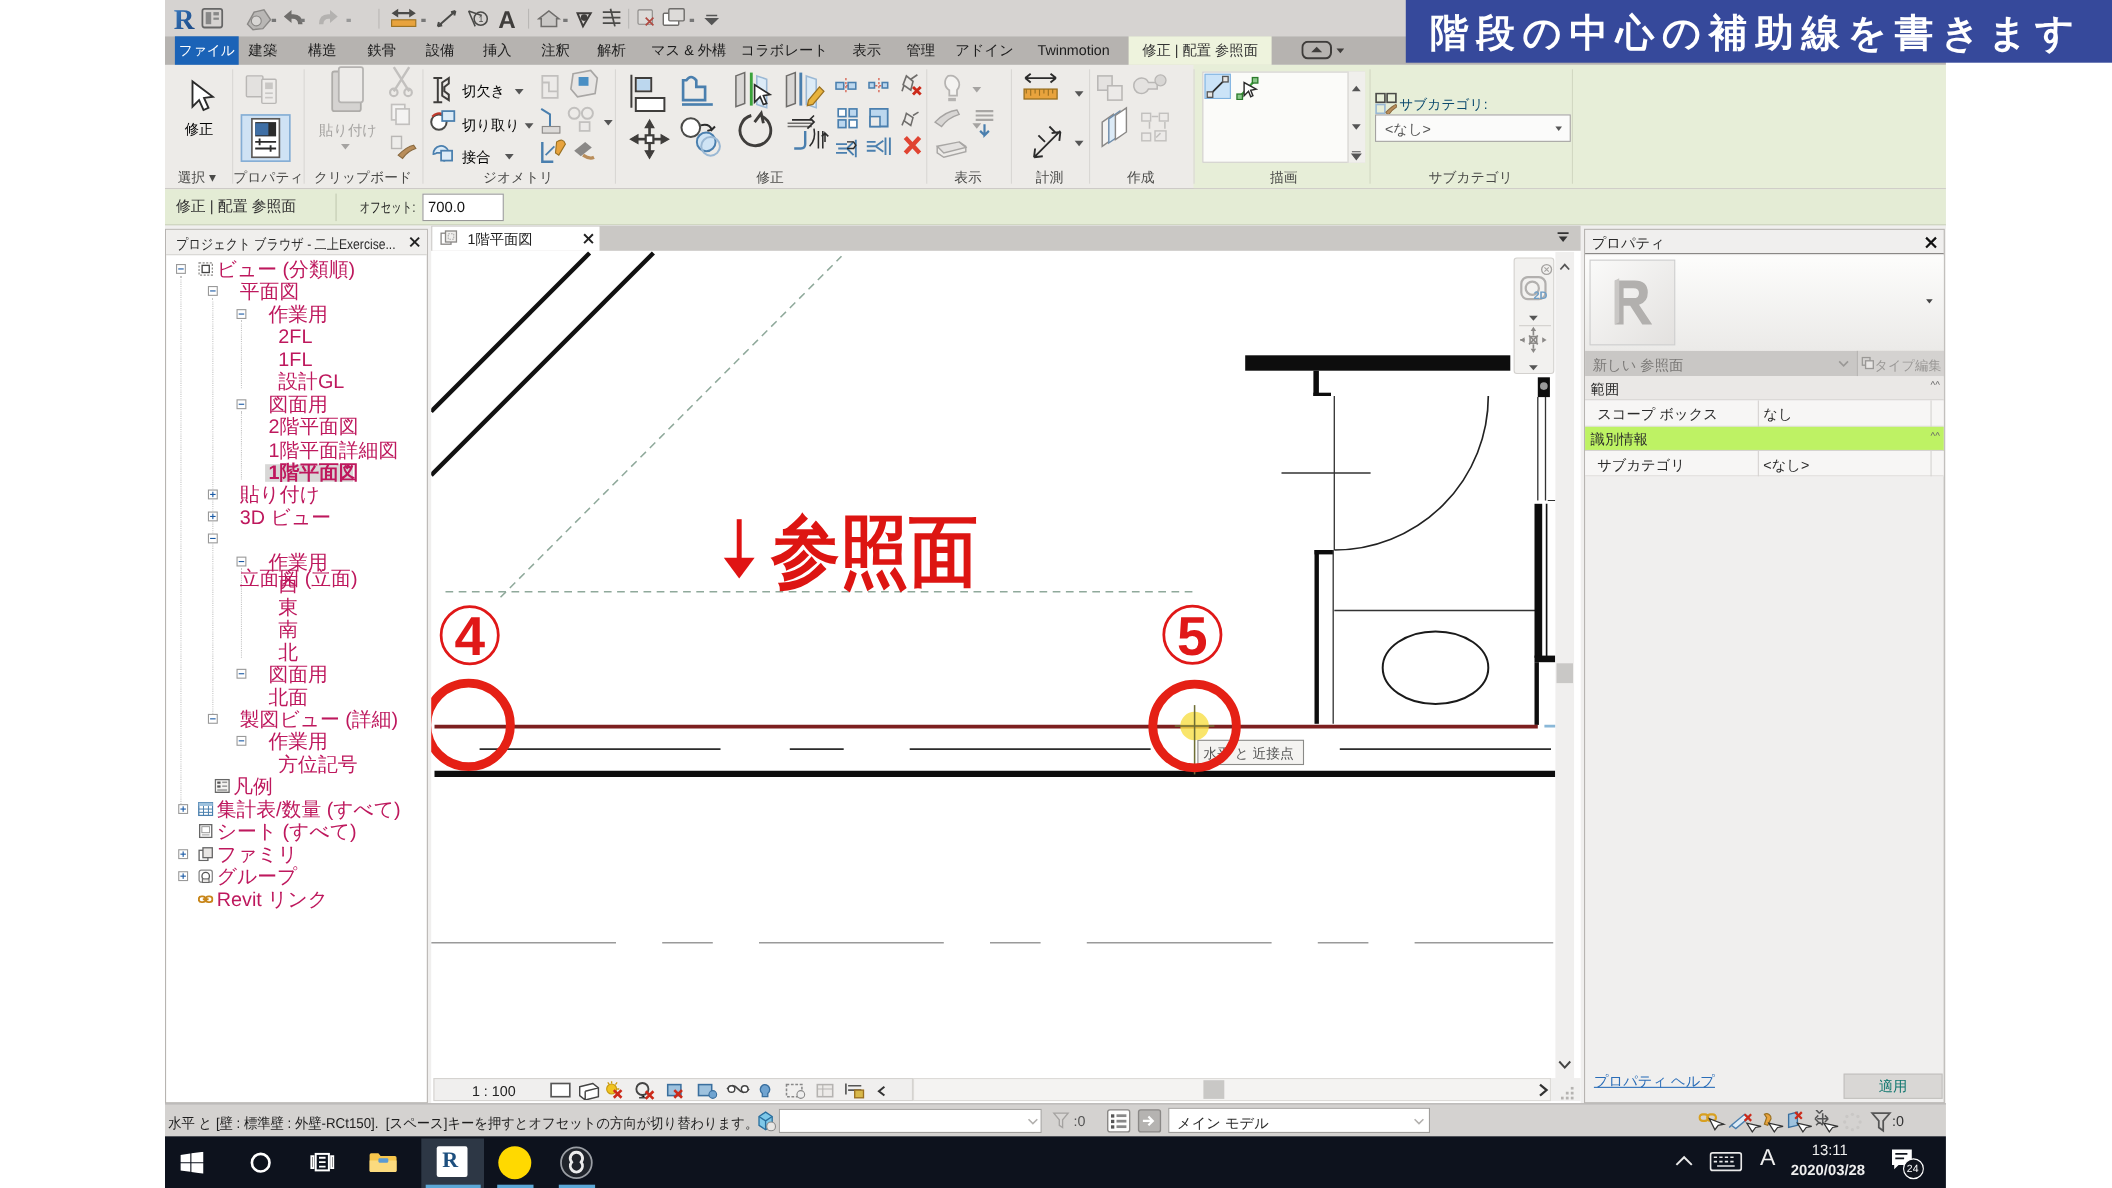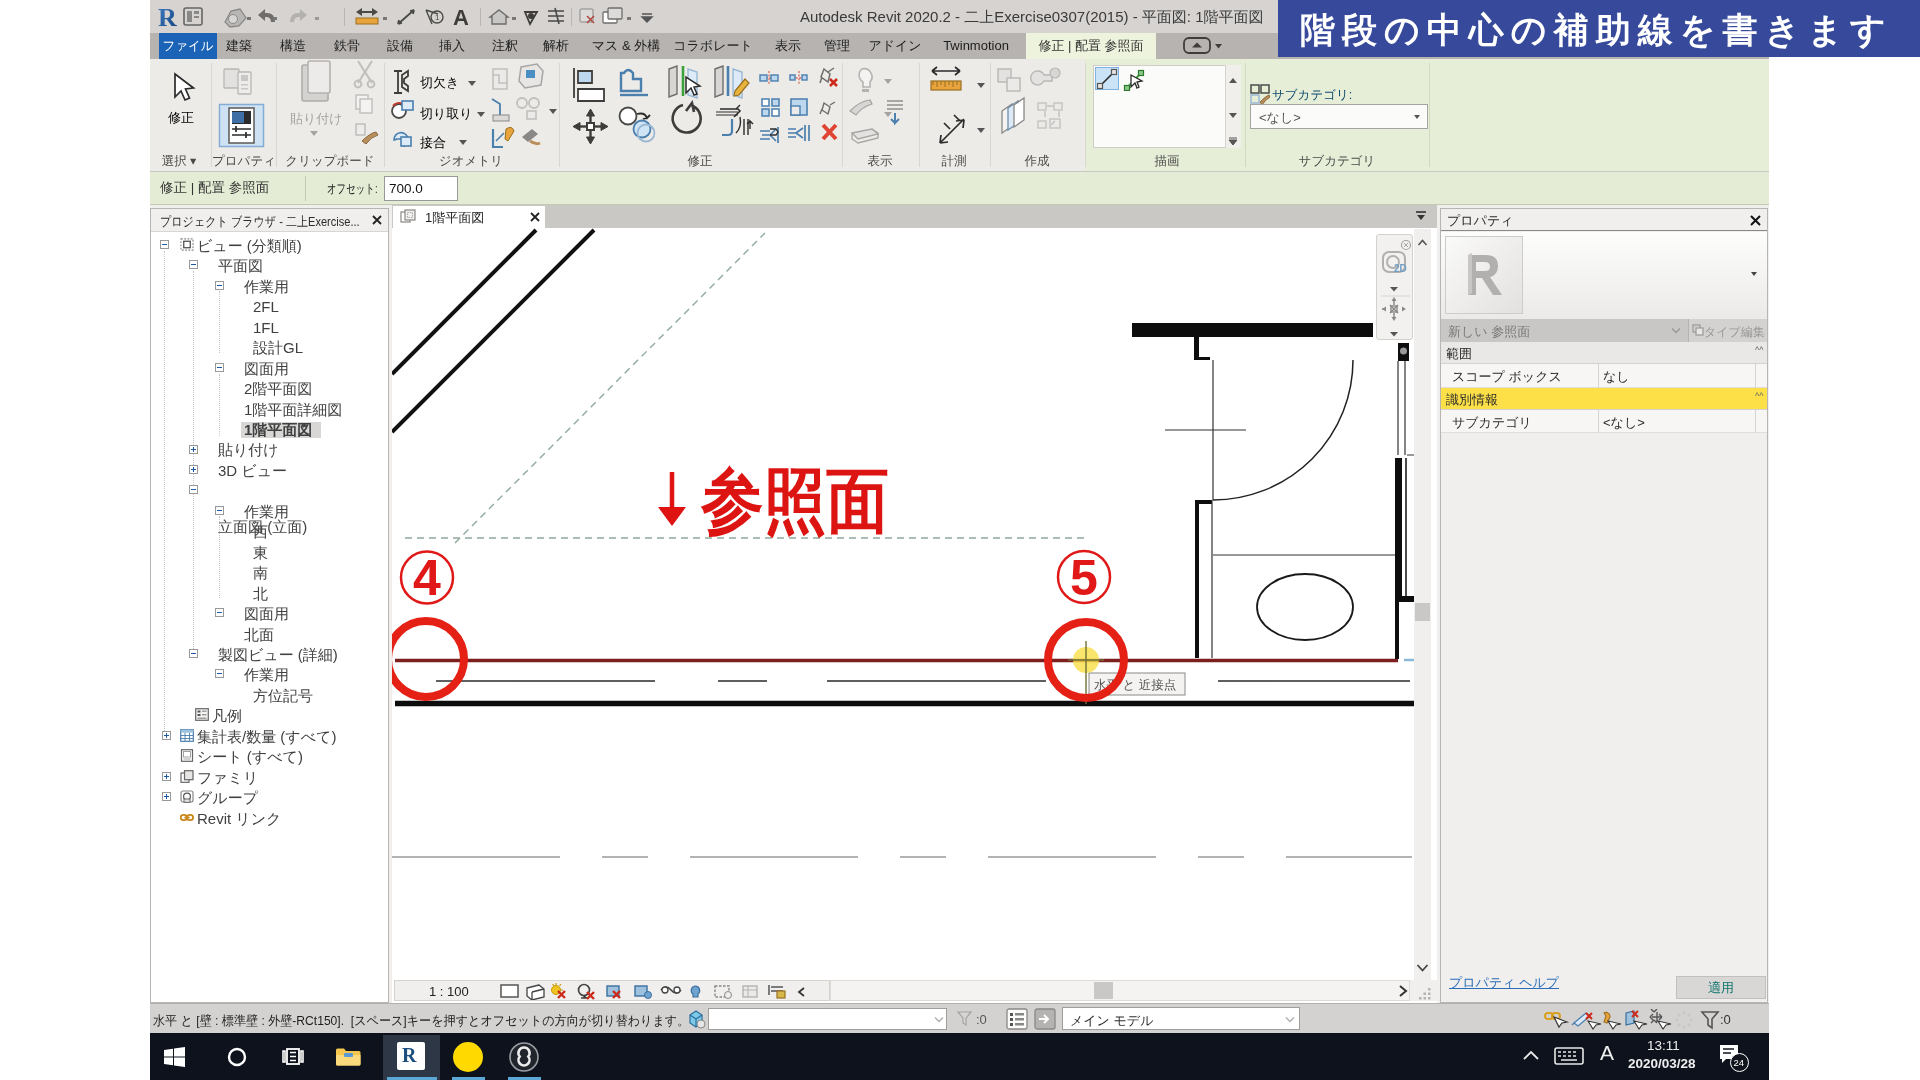--- a/index.html
+++ b/index.html
@@ -28,21 +28,21 @@
 
 
 #optionbar { position:absolute; left:0; top:172px; width:1619px; height:33px; background:#e4ecd5; border-bottom:1px solid #c3c9b5; }
 
 
 #mainarea { position:absolute; left:0; top:205px; width:1619px; height:844px; background:#f0efee; }
 
 
 #pbrowser { position:absolute; left:0; top:3px; width:239px; height:795px; background:#fff; border:1px solid #b7b4b1; }
 #pbheader { position:absolute; left:0; top:0; width:237px; height:23px; background:#f0efed; border-bottom:1px solid #d8d6d3; }
-.trow { position:absolute; height:17px; font-size:15px; color:#404040; white-space:nowrap; }
+.trow { position:absolute; height:17px; font-size:18px; color:#be185d; white-space:nowrap; }
 .ebox { position:absolute; width:9px; height:9px; background:#fff; border:1px solid #999; }
 .ebox::before { content:""; position:absolute; left:1px; top:3px; width:5px; height:1px; background:#1b5aa5; }
 .ebox.plus::after { content:""; position:absolute; left:3px; top:1px; width:1px; height:5px; background:#1b5aa5; }
 .ticon { position:absolute; width:14px; height:13px; }
 
 
 #canvas { position:absolute; left:242px; top:0; width:1045px; height:798px; background:#fff; }
 #ctabbar { position:absolute; left:0; top:0; width:1045px; height:23px; background:#cac8c5; }
 #ctab { position:absolute; left:1px; top:1px; width:152px; height:22px; background:#fff; }
 #viewbar { position:absolute; left:2px; top:775px; width:436px; height:21px; background:#f0efee; border:1px solid #d5d3d0; }
@@ -61,21 +61,20 @@
 #taskbar { position:absolute; left:150px; top:1033px; width:1619px; height:47px; background:#0d121d; }
 
 
 #banner { position:absolute; left:1278px; top:0; width:642px; height:57px; background:#36499b; z-index:50; }
 #banner span { position:absolute; left:22px; top:7px; font-size:35px; font-weight:bold; color:#fff; letter-spacing:7px; white-space:nowrap; }
 </style>
 </head>
 <body>
 <div id="revit">
   <div id="titlebar">
-    <div id="titletext">Autodesk Revit 2020.2 - 二上Exercise0307(2015) - 平面図: 1階平面図</div>
     <svg class="abs" style="left:0;top:0;" width="700" height="33" viewBox="0 0 700 33">
       <defs>
           <linearGradient id="rg" x1="0" y1="0" x2="1" y2="1">
         <stop offset="0" stop-color="#3d7ec4"></stop>
             <stop offset="1" stop-color="#16427e"></stop>
           </linearGradient>
         </defs>
       <text x="8" y="26" font-size="26" font-weight="bold" fill="url(#rg)" font-family="Liberation Serif">R</text>
       <rect x="34" y="8" width="18" height="17" rx="2" fill="none" stroke="#666" stroke-width="1.6"></rect>
       <rect x="37" y="11" width="5" height="11" fill="#888"></rect>
@@ -597,21 +596,21 @@
       <div class="abs" style="left:0;top:133px;width:326px;height:22px;background:#eae8e6;border-bottom:1px solid #d5d3d1;">
         <span style="position:absolute;left:5px;top:3px;font-size:13px;color:#2b2b2b;">範囲</span>
         <span style="position:absolute;left:314px;top:3px;font-size:9px;color:#666;">^^</span>
       </div>
       <div class="abs" style="left:0;top:155px;width:326px;height:24px;background:#f7f6f5;border-bottom:1px solid #e0deDC;">
         <span style="position:absolute;left:11px;top:4px;font-size:13px;color:#2b2b2b;">スコープ ボックス</span>
         <div class="abs" style="left:157px;top:0;width:1px;height:24px;background:#d5d3d1;"></div>
         <span style="position:absolute;left:162px;top:4px;font-size:13px;color:#2b2b2b;">なし</span>
         <div class="abs" style="left:314px;top:0;width:1px;height:24px;background:#d5d3d1;"></div>
       </div>
-      <div class="abs" style="left:0;top:179px;width:326px;height:22px;background:#fde047;border-bottom:1px solid #d5d3d1;">
+      <div class="abs" style="left:0;top:179px;width:326px;height:22px;background:#bef264;border-bottom:1px solid #d5d3d1;">
         <span style="position:absolute;left:5px;top:3px;font-size:13px;color:#2b2b2b;">識別情報</span>
         <span style="position:absolute;left:314px;top:3px;font-size:9px;color:#666;">^^</span>
       </div>
       <div class="abs" style="left:0;top:201px;width:326px;height:23px;background:#f7f6f5;border-bottom:1px solid #e0deDC;">
         <span style="position:absolute;left:11px;top:4px;font-size:13px;color:#2b2b2b;">サブカテゴリ</span>
         <div class="abs" style="left:157px;top:0;width:1px;height:23px;background:#d5d3d1;"></div>
         <span style="position:absolute;left:162px;top:4px;font-size:13px;color:#2b2b2b;">&lt;なし&gt;</span>
         <div class="abs" style="left:314px;top:0;width:1px;height:23px;background:#d5d3d1;"></div>
       </div>
       <div class="abs" style="left:8px;top:765px;font-size:13px;color:#2a6db8;text-decoration:underline;">プロパティ ヘルプ</div>

